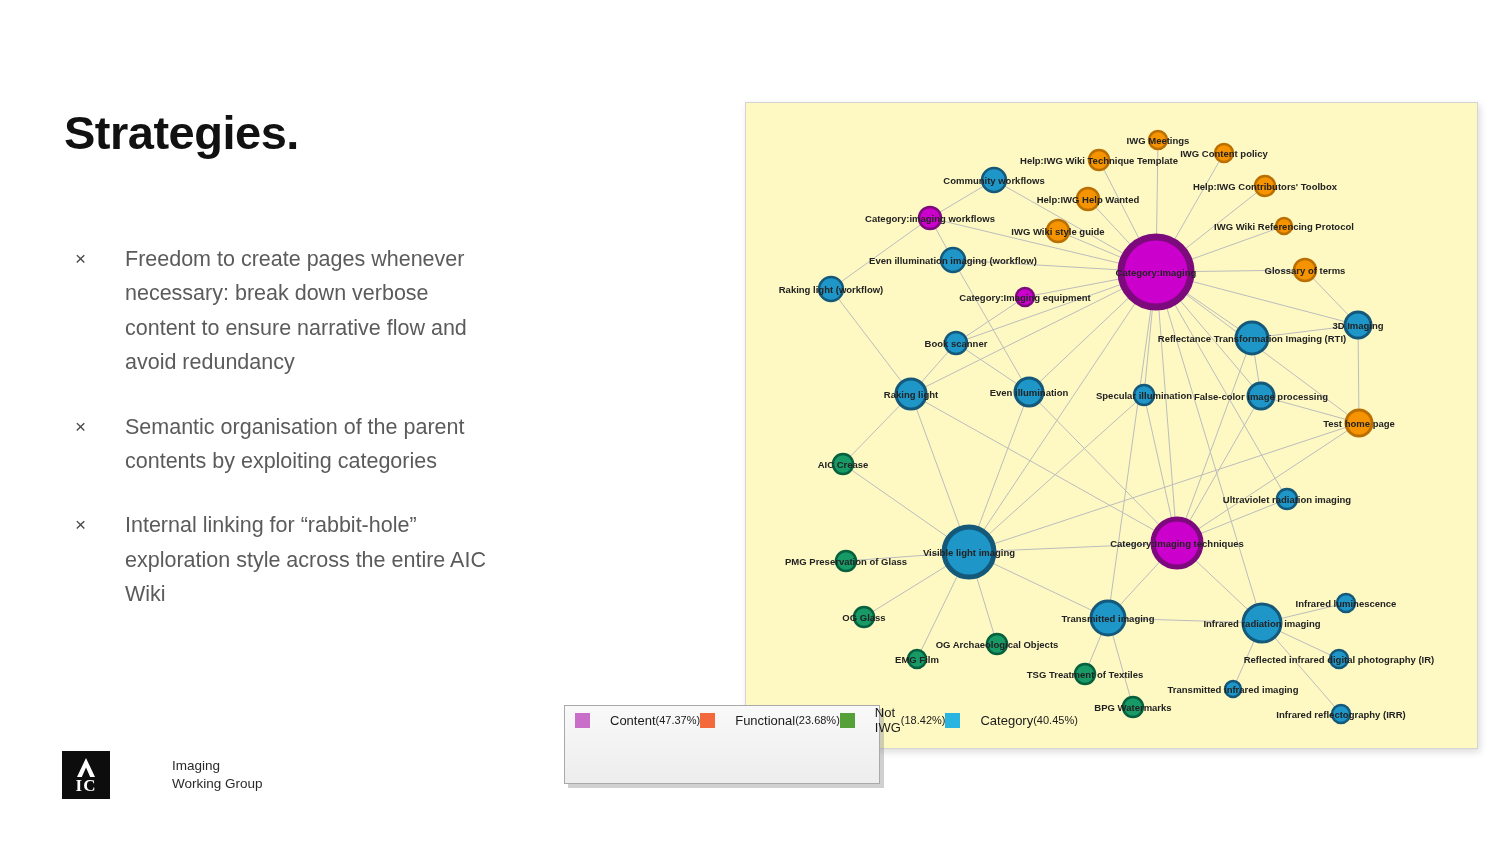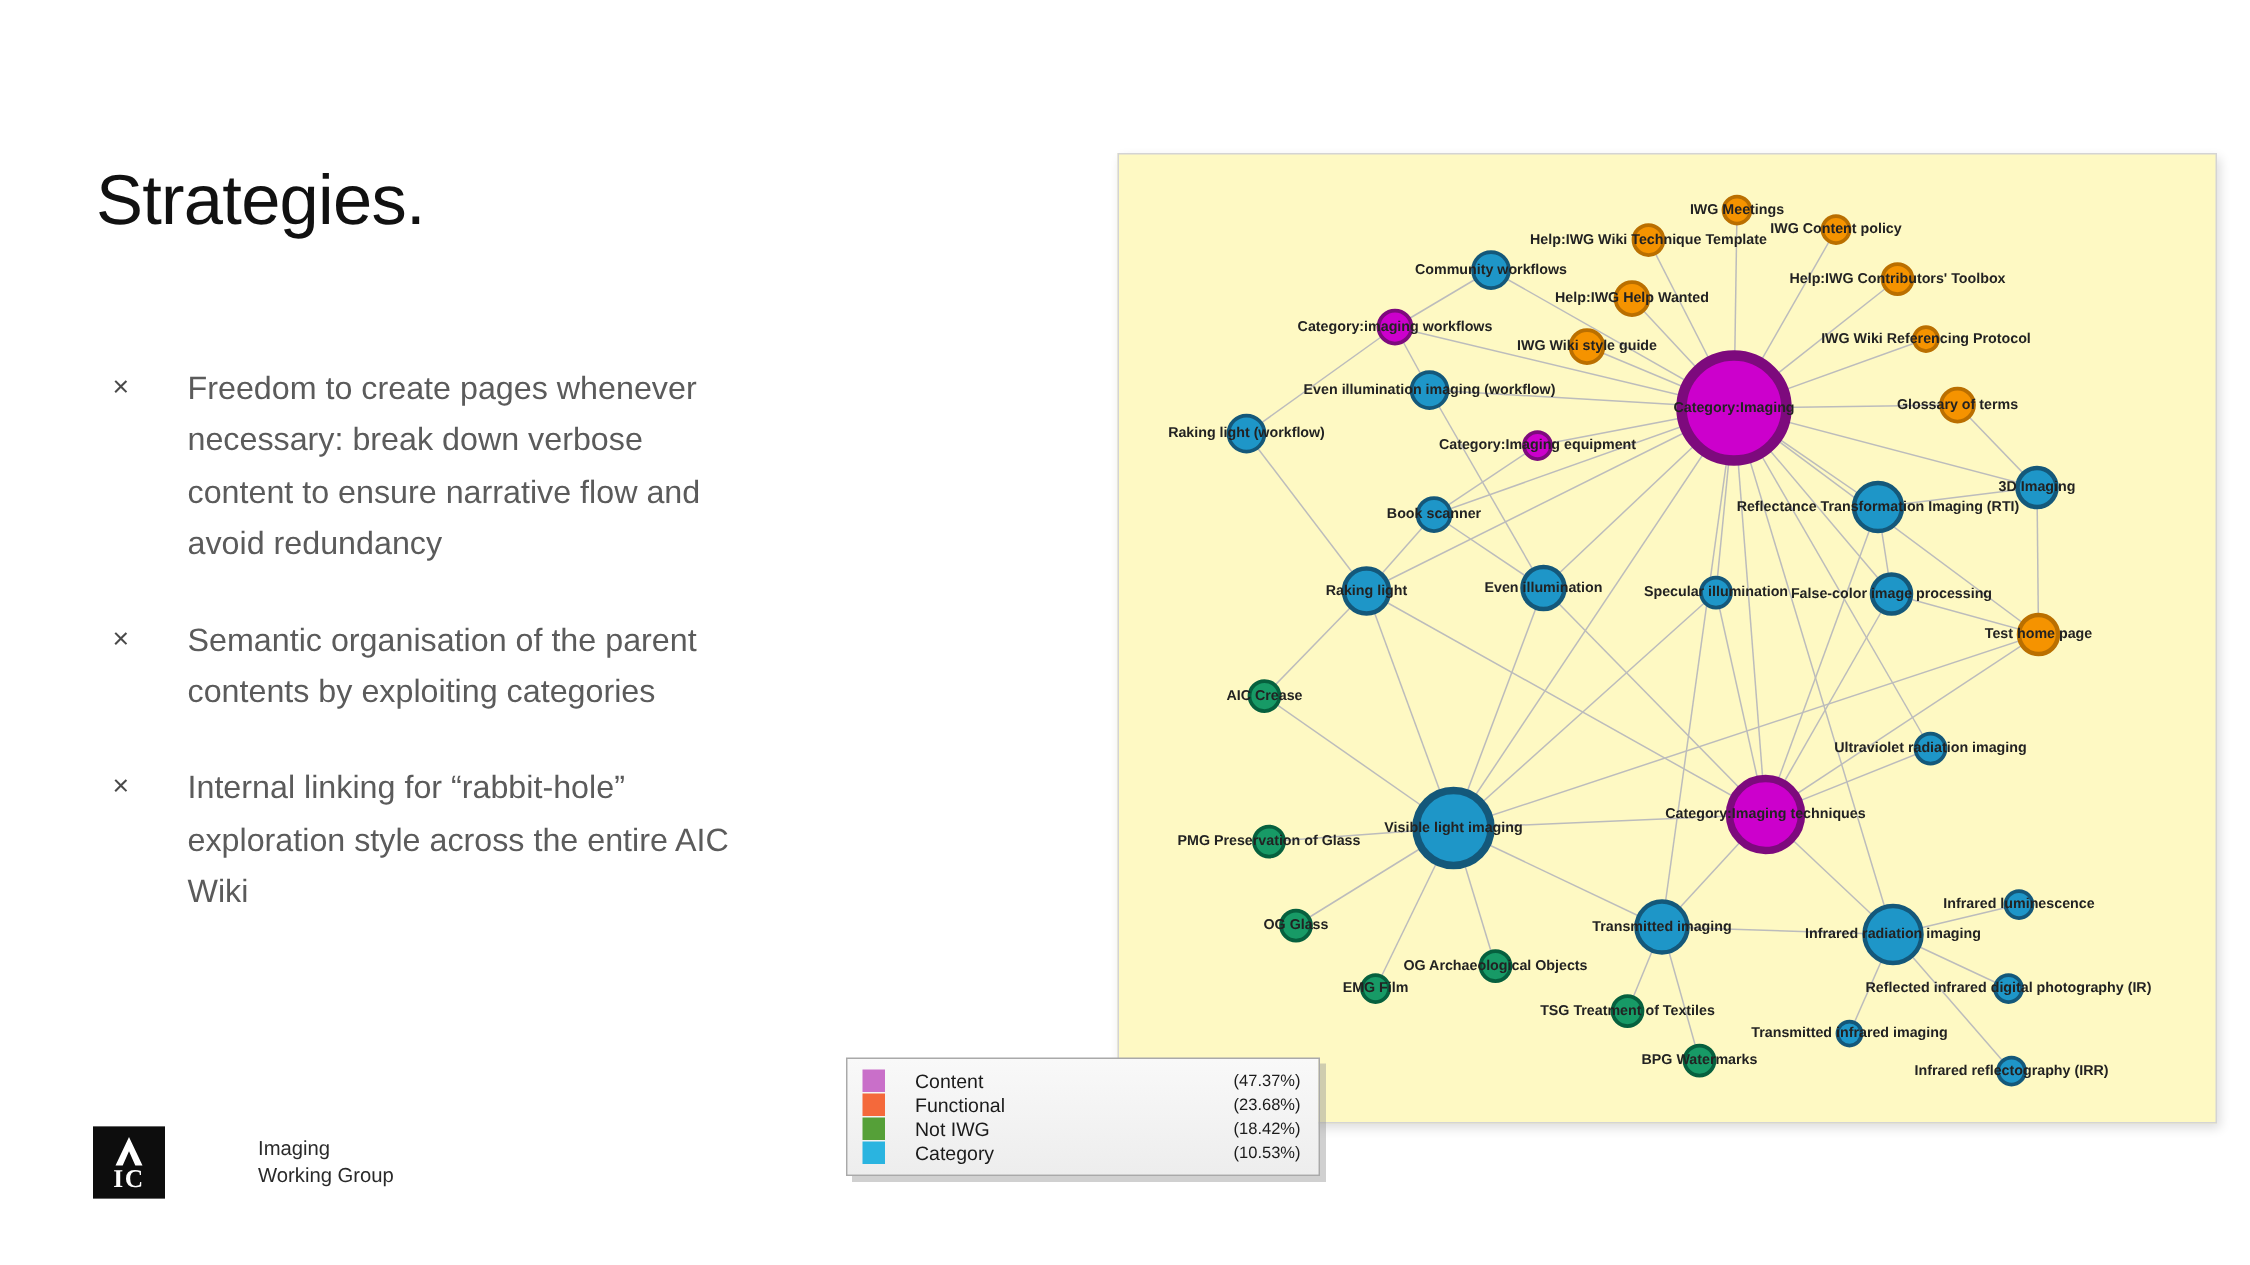--- a/index.html
+++ b/index.html
@@ -2,21 +2,21 @@
 <html><head>
 <meta charset="utf-8">
 <style>
   html,body{margin:0;padding:0;background:#ffffff;}
   .slide{
     position:relative;width:1500px;height:843px;background:#ffffff;
     font-family:"Liberation Sans",sans-serif;overflow:hidden;
   }
   
   .title-block{position:absolute;left:64px;top:106px;color:#111;}
-  .title-bold{font-size:47px;font-weight:400;letter-spacing:-0.5px;line-height:1.15;}
+  .title-bold{font-size:47px;font-weight:700;letter-spacing:-0.5px;line-height:1.15;}
   .title-regular{font-size:45px;font-weight:400;letter-spacing:-0.5px;line-height:1.2;margin-top:4px;}
   .bullets{position:absolute;left:64px;top:242px;width:440px;display:flex;flex-direction:column;gap:30px;}
   .bullet{display:flex;align-items:flex-start;color:#5b5b5b;font-size:21.5px;line-height:1.6;}
   .bullet .marker{flex:0 0 50px;margin-left:11px;color:#4a4a4a;font-size:19px;padding-top:2px;}
   .bullet .btext{flex:1;max-width:372px;}
   
   .footer{position:absolute;left:62px;top:751px;display:flex;align-items:center;gap:14px;}
   .aic-mark{width:48px;height:48px;background:#0d0d0d;flex:0 0 48px;}
   .org-name{font-size:13.5px;color:#2a2a2a;line-height:1.32;margin-left:48px;}
   
@@ -25,21 +25,21 @@
     background:#fef9c3;border:1px solid #d4d4d4;
     box-shadow:2px 3px 7px rgba(0,0,0,0.14);
   }
   .chart-box svg{position:absolute;left:0;top:0;}
   
   .legend{
     position:absolute;left:564px;top:705px;width:316px;height:79px;
     background:linear-gradient(#f9f9f9,#ededed);
     border:1px solid #a9a9a9;box-shadow:4px 4px 0 rgba(150,150,150,0.45);
     box-sizing:border-box;padding:6px 12px 6px 10px;z-index:5;
-    display:flex;flex-direction:column;justify-content:center;
+    display:flex;flex-direction:row;justify-content:flex-start;
   }
   .legend-row{display:flex;align-items:center;height:16px;}
   .legend-swatch{width:15px;height:15px;flex:0 0 15px;margin-right:20px;}
   .legend-label{flex:1;font-size:13px;color:#1b1b1b;}
   .legend-value{font-size:11px;color:#1b1b1b;text-align:right;}
 </style>
 </head>
 <body>
 
 <div class="slide">
@@ -228,21 +228,21 @@
         <span class="legend-value">(23.68%)</span>
       </div>
       <div class="legend-row">
         <div class="legend-swatch" style="background: rgb(85, 160, 56);"></div>
         <span class="legend-label">Not IWG</span>
         <span class="legend-value">(18.42%)</span>
       </div>
       <div class="legend-row">
         <div class="legend-swatch" style="background: rgb(42, 180, 224);"></div>
         <span class="legend-label">Category</span>
-        <span class="legend-value">(10.53%)</span>
+        <span class="legend-value">(40.45%)</span>
       </div>
     </div>
 
   <div class="footer">
     <div class="aic-mark">
       <svg width="48" height="48" viewBox="0 0 48 48" xmlns="http://www.w3.org/2000/svg">
         <rect x="0" y="0" width="48" height="48" fill="#0d0d0d"></rect>
         <path d="M24 7 L33 26 H28.2 L24 16.5 L19.8 26 H15 Z" fill="#ffffff"></path>
         <text x="24" y="40" text-anchor="middle" font-family="Liberation Serif, serif" font-size="17" font-weight="bold" fill="#ffffff" letter-spacing="1">IC</text>
       </svg>

